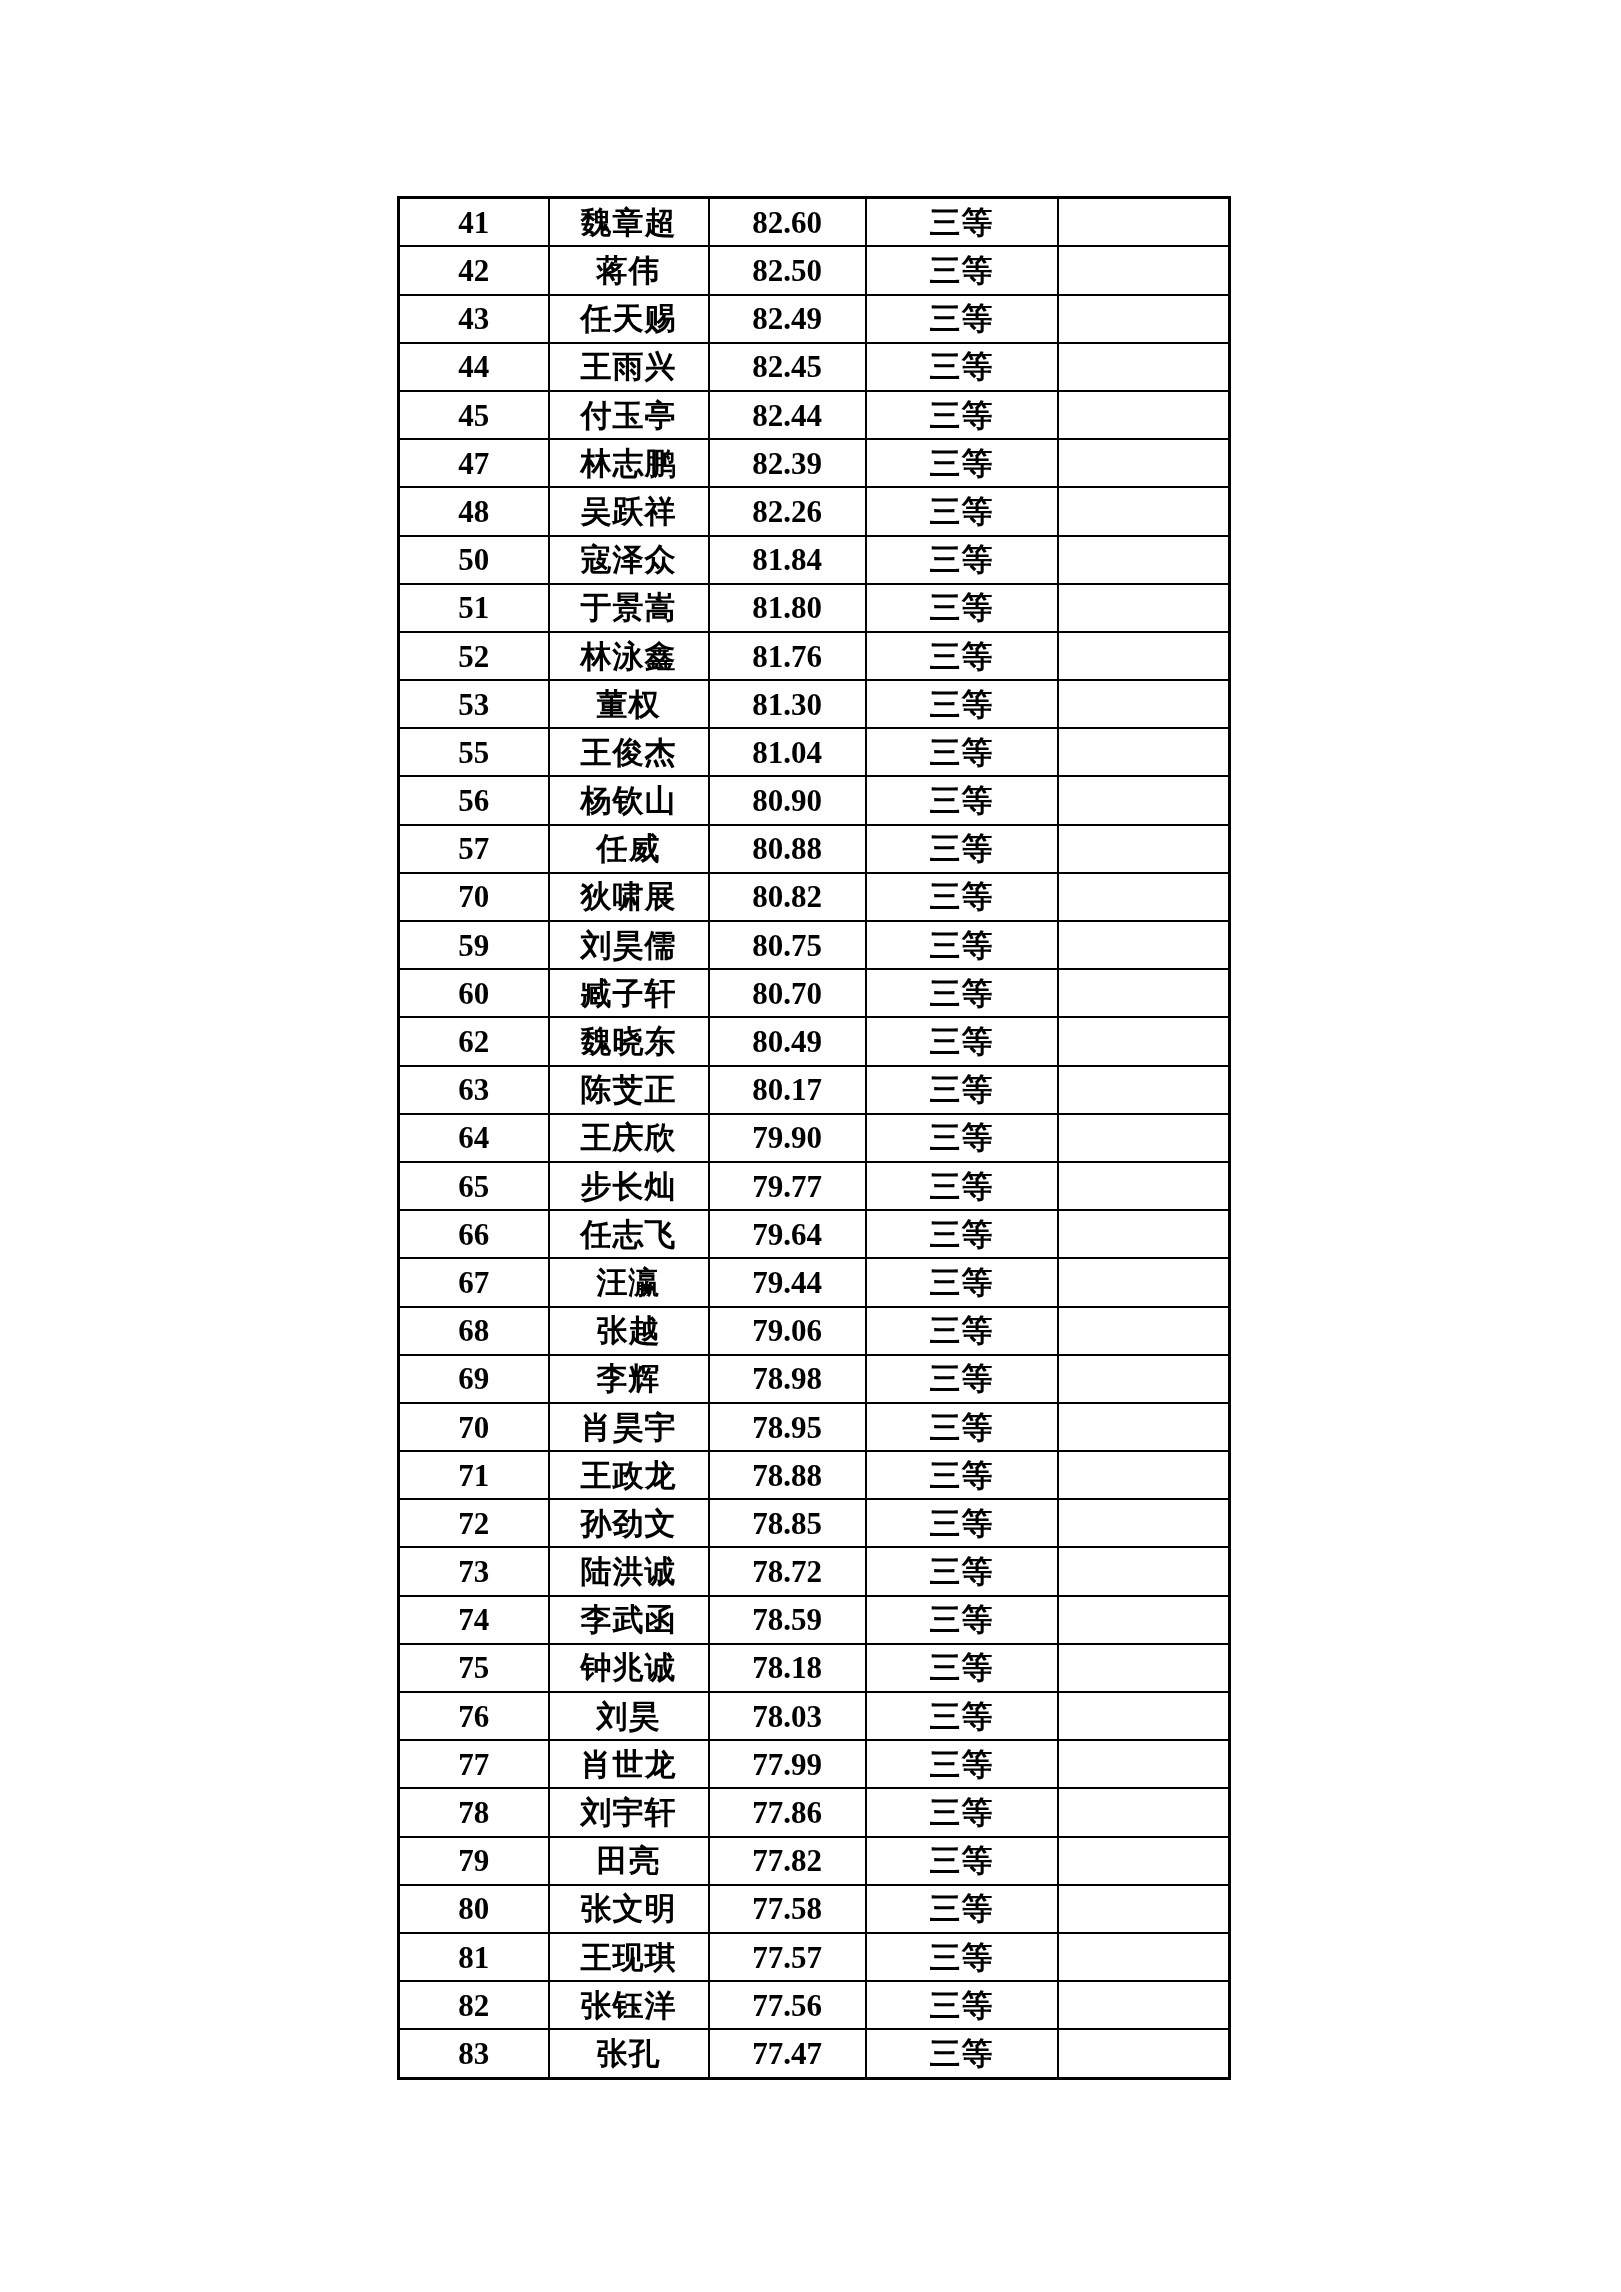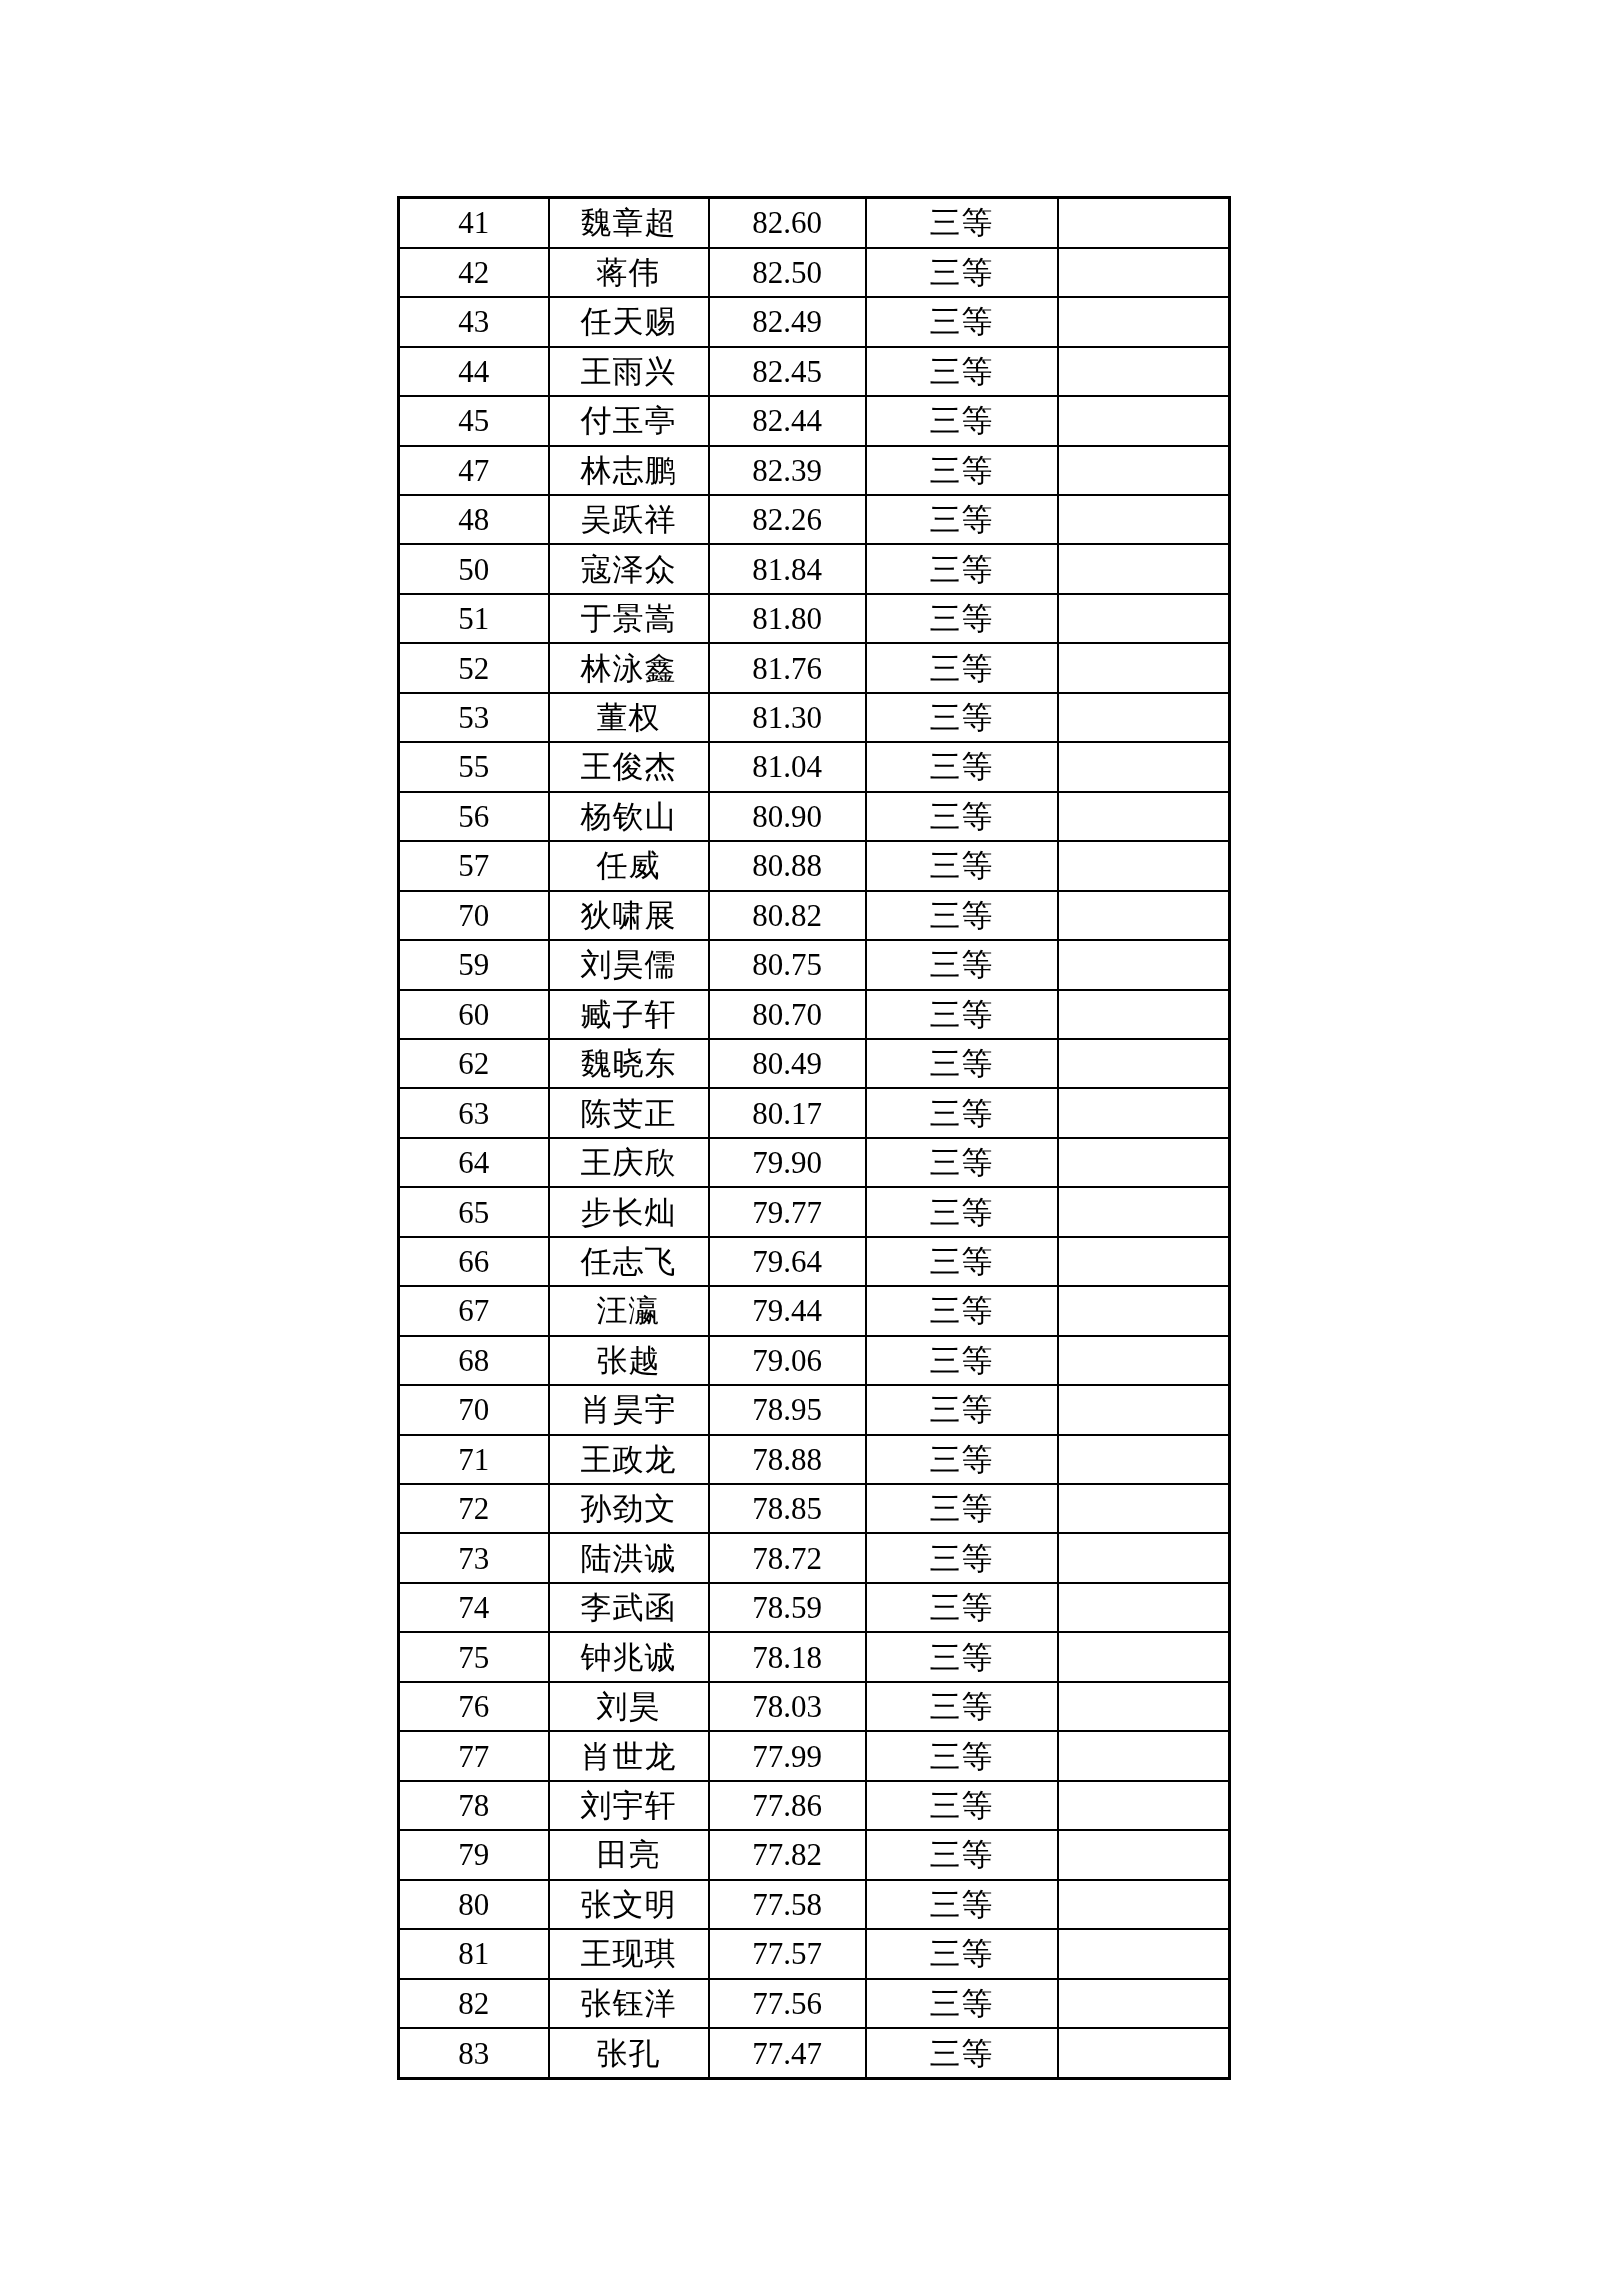--- a/index.html
+++ b/index.html
@@ -16,20 +16,21 @@
     overflow: hidden;
   }
   table.score-table {
     position: absolute;
     left: 397px;
     top: 196px;
     width: 830px;
     height: 1884px;
     border-collapse: collapse;
     table-layout: fixed;
+    font-weight: bold;
   }
   table.score-table td {
     border: 2.9px solid #000000;
     text-align: center;
     vertical-align: middle;
     color: #000000;
     font-size: 31px;
     line-height: 1;
     overflow: hidden;
     white-space: nowrap;
@@ -213,20 +214,27 @@
           <td class="notes-cell"></td>
         </tr>
         <tr>
           <td class="rank-cell">68</td>
           <td class="name-cell">张越</td>
           <td class="score-cell">79.06</td>
           <td class="grade-cell">三等</td>
           <td class="notes-cell"></td>
         </tr>
         <tr>
+          <td class="rank-cell">69</td>
+          <td class="name-cell">李辉</td>
+          <td class="score-cell">78.98</td>
+          <td class="grade-cell">三等</td>
+          <td class="notes-cell"></td>
+        </tr>
+        <tr>
           <td class="rank-cell">70</td>
           <td class="name-cell">肖昊宇</td>
           <td class="score-cell">78.95</td>
           <td class="grade-cell">三等</td>
           <td class="notes-cell"></td>
         </tr>
         <tr>
           <td class="rank-cell">71</td>
           <td class="name-cell">王政龙</td>
           <td class="score-cell">78.88</td>

